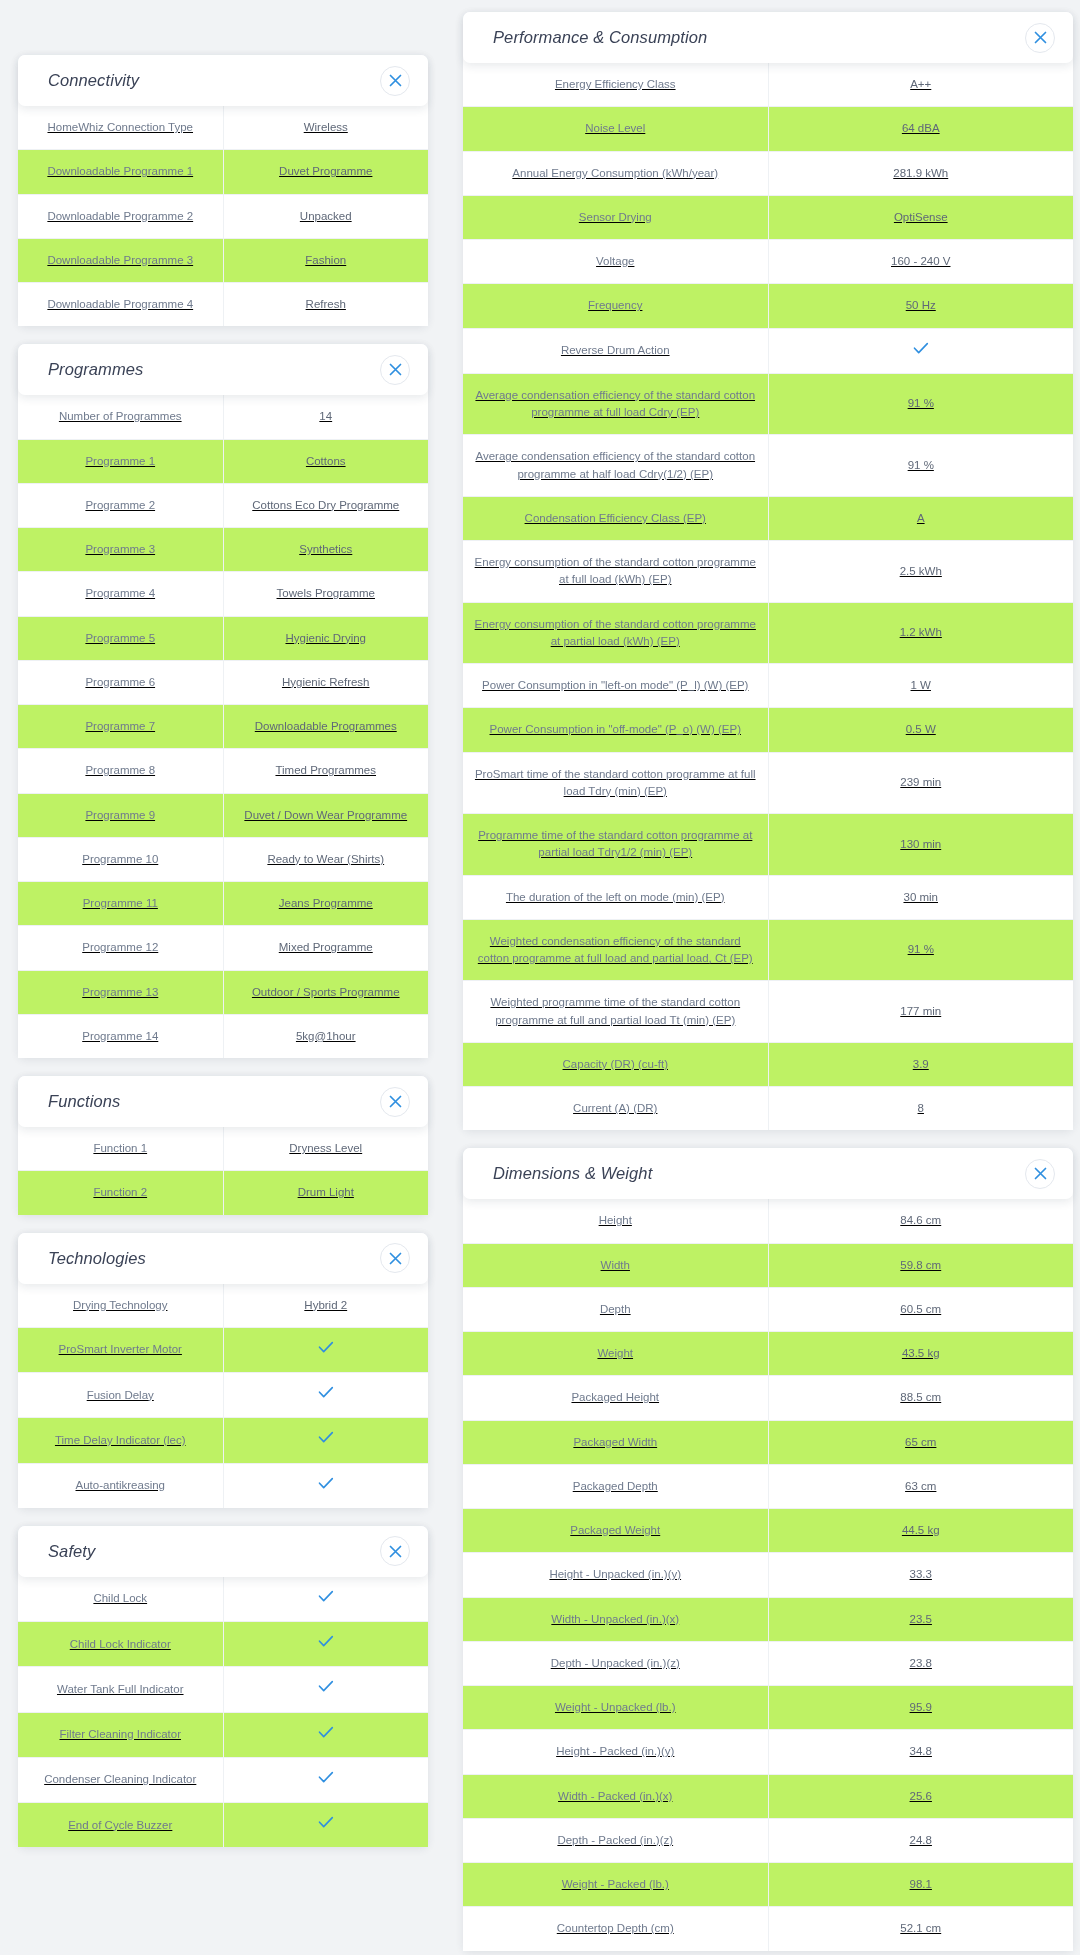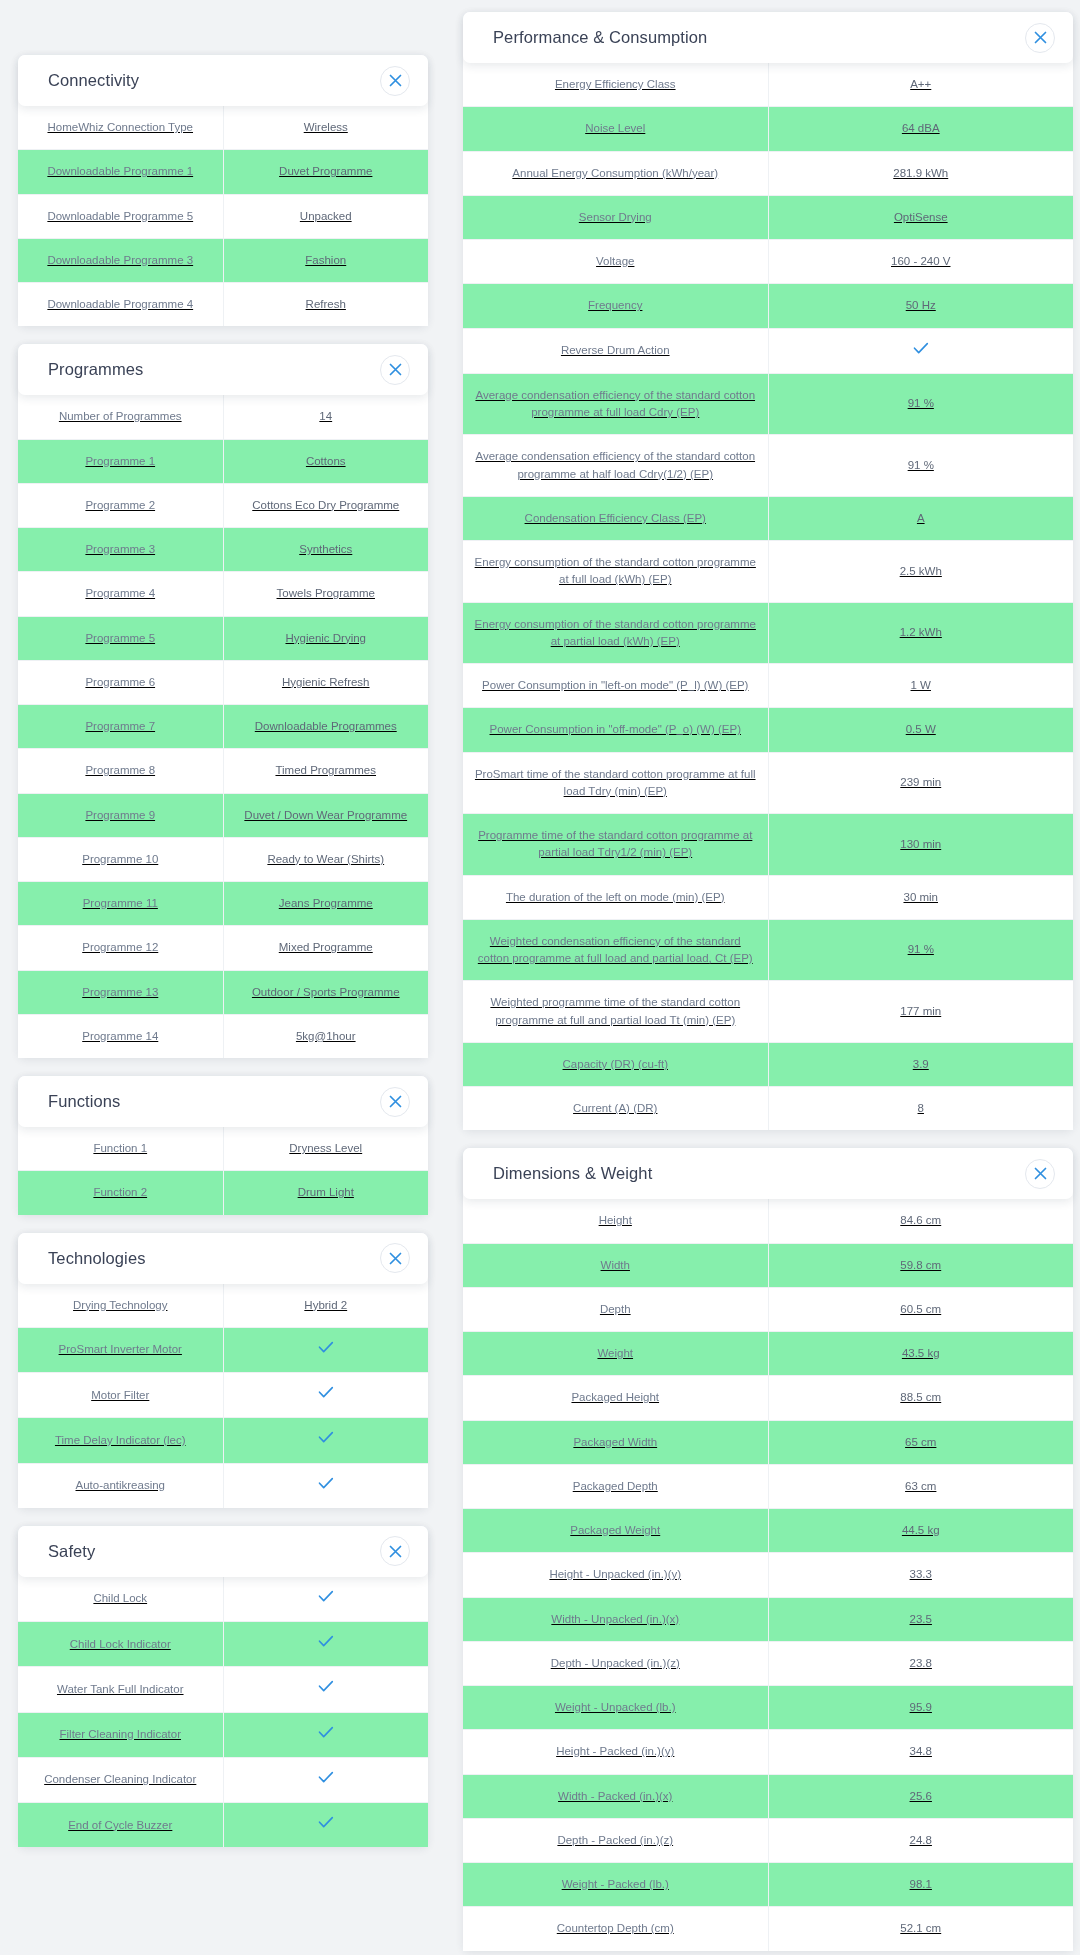--- a/index.html
+++ b/index.html
@@ -39,20 +39,21 @@
     position: relative;
     background: #ffffff;
     border-radius: 7px;
     box-shadow: 0 3px 10px rgba(30,45,70,0.10);
     height: 51px;
     display: flex;
     align-items: center;
     justify-content: space-between;
     padding: 0 18px 0 30px;
     z-index: 2;
+    font-style: italic;
   }
   .card-title {
     font-size: 16.5px;
     color: #3a4256;
     font-weight: 400;
     letter-spacing: .1px;
   }
   .close-btn {
     width: 30px; height: 30px;
     border-radius: 50%;
@@ -62,21 +63,21 @@
     cursor: pointer;
     flex: 0 0 auto;
   }
   .close-btn svg { display:block; }
 
   
   .tbl { width: 100%; border-collapse: collapse; table-layout: fixed; text-decoration: underline; }
   .tbl tr { border-bottom: 1px solid #eef1f4; }
   .tbl tr:last-child { border-bottom: none; }
   .tbl tr.odd  { background: #ffffff; }
-  .tbl tr.even { background: #86efac; }
+  .tbl tr.even { background: #bef264; }
   .tbl td {
     padding: 13px 10px;
     font-size: 11.5px;
     color: #6f7a8d;
     text-align: center;
     vertical-align: middle;
     line-height: 1.5;
   }
   .tbl td.label { width: 50%; border-right: 1px solid #eef1f4; }
   .tbl td.value { width: 50%; color: #5d6valid; color:#62697a; }
@@ -103,21 +104,21 @@
           <tbody>
             <tr class="odd">
               <td class="label">HomeWhiz Connection Type</td>
               <td class="value">Wireless</td>
             </tr>
             <tr class="even">
               <td class="label">Downloadable Programme 1</td>
               <td class="value">Duvet Programme</td>
             </tr>
             <tr class="odd">
-              <td class="label">Downloadable Programme 5</td>
+              <td class="label">Downloadable Programme 2</td>
               <td class="value">Unpacked</td>
             </tr>
             <tr class="even">
               <td class="label">Downloadable Programme 3</td>
               <td class="value">Fashion</td>
             </tr>
             <tr class="odd">
               <td class="label">Downloadable Programme 4</td>
               <td class="value">Refresh</td>
             </tr>
@@ -235,21 +236,21 @@
               <td class="label">Drying Technology</td>
               <td class="value">Hybrid 2</td>
             </tr>
             <tr class="even">
               <td class="label">ProSmart Inverter Motor</td>
               <td class="value"><span class="check"><svg width="16" height="13" viewBox="0 0 16 13" aria-hidden="true">
                     <path d="M1.5 6.2 L5.7 10.6 L14.3 1.6" stroke="#2f8fe0" stroke-width="1.6" stroke-linecap="round" stroke-linejoin="round" fill="none"></path>
                   </svg></span></td>
             </tr>
             <tr class="odd">
-              <td class="label">Motor Filter</td>
+              <td class="label">Fusion Delay</td>
               <td class="value"><span class="check"><svg width="16" height="13" viewBox="0 0 16 13" aria-hidden="true">
                     <path d="M1.5 6.2 L5.7 10.6 L14.3 1.6" stroke="#2f8fe0" stroke-width="1.6" stroke-linecap="round" stroke-linejoin="round" fill="none"></path>
                   </svg></span></td>
             </tr>
             <tr class="even">
               <td class="label">Time Delay Indicator (lec)</td>
               <td class="value"><span class="check"><svg width="16" height="13" viewBox="0 0 16 13" aria-hidden="true">
                     <path d="M1.5 6.2 L5.7 10.6 L14.3 1.6" stroke="#2f8fe0" stroke-width="1.6" stroke-linecap="round" stroke-linejoin="round" fill="none"></path>
                   </svg></span></td>
             </tr>

